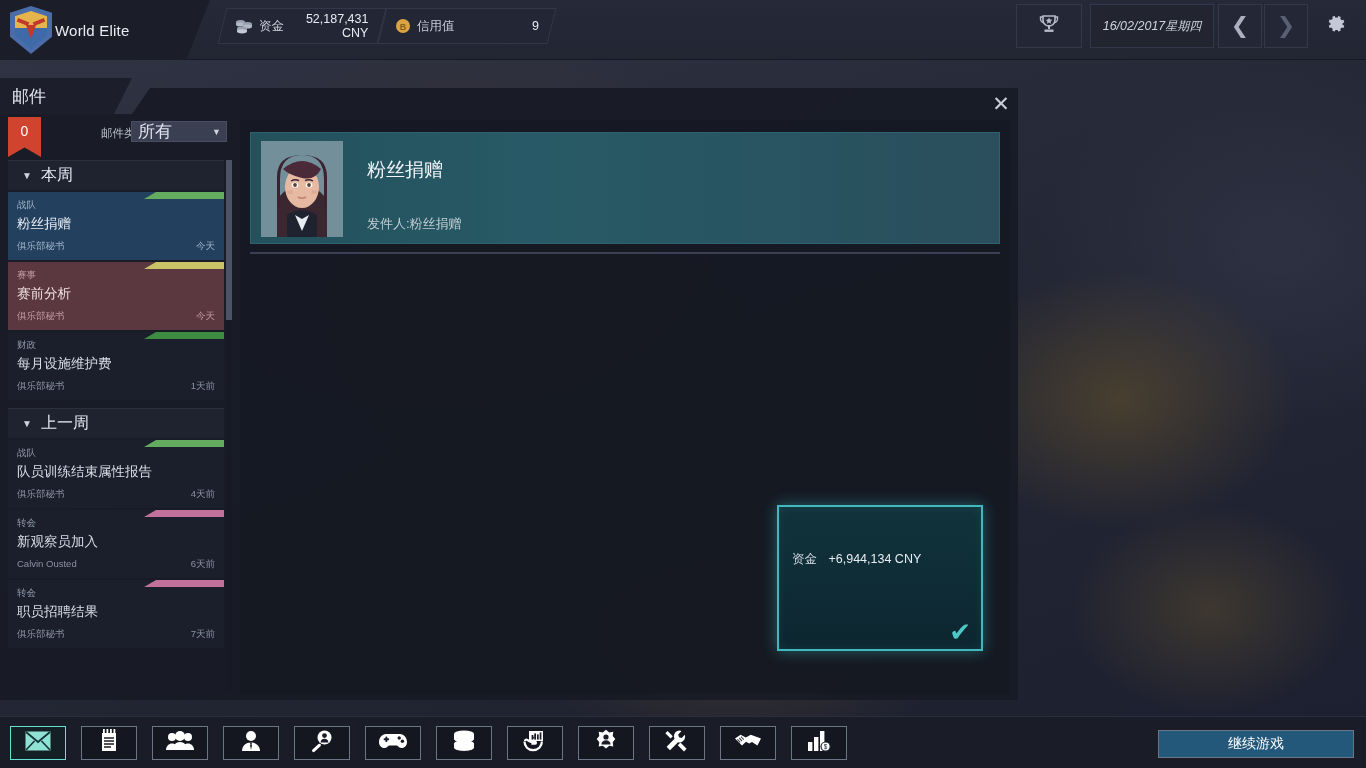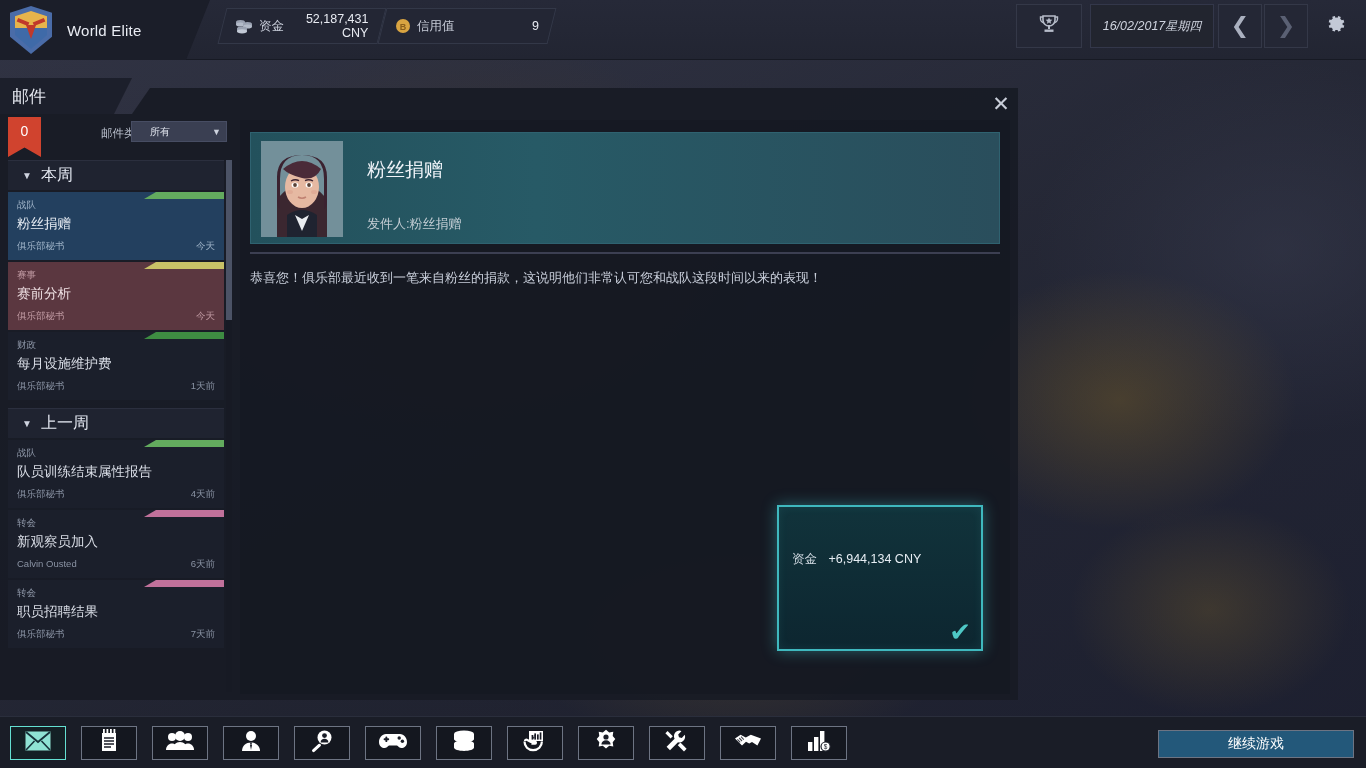--- a/index.html
+++ b/index.html
@@ -59,21 +59,21 @@
     top: 0;
   }
   .club-crest .mark::before { left: -14px; transform: rotate(22deg); }
   .club-crest .mark::after  { left: 2px;  transform: rotate(-22deg); }
   .club-crest .mark2 {
     position: absolute; left: 50%; top: 14px; transform: translateX(-50%);
     width: 10px; height: 14px; background: #c0392b;
     clip-path: polygon(0 0, 100% 0, 50% 100%);
   }
   .club-name {
-    margin-left: 15px; color: #e9ecf3; font-size: 15px; letter-spacing: .2px;
+    margin-left: 3px; color: #e9ecf3; font-size: 15px; letter-spacing: .2px;
   }
 
   .stat-chip {
     position: absolute; top: 8px; height: 36px;
     background: #232634; border: 1px solid #333848;
     display: flex; align-items: center;
     transform: skewX(-14deg);
   }
   .stat-chip > * { transform: skewX(14deg); }
   #chip-money { left: 222px; width: 160px; }
@@ -145,21 +145,21 @@
     clip-path: polygon(0 0, 100% 0, 100% 100%, 50% 76%, 0 100%);
     display: flex; align-items: flex-start; justify-content: center;
     color: #fff; font-size: 14px; padding-top: 6px;
   }
   #filter-label { position: absolute; left: 77px; top: 10px; color: #b9bfcc; font-size: 11.5px; margin-left: 24px; }
   #filter-select {
     position: absolute; left: 131px; top: 5px; width: 96px; height: 21px;
     background: #3a3f52; border: 1px solid #474d63;
     display: flex; align-items: center;
   }
-  #filter-select .val { color: #dfe3ec; font-size: 10px; margin-left: 18px; }
+  #filter-select .val { color: #dfe3ec; font-size: 17px; margin-left: 6px; }
   #filter-select .caret {
     margin-left: auto; margin-right: 5px; color: #cdd2dd; font-size: 9px;
   }
 
   #mail-list {
     position: absolute; left: 8px; top: 46px; width: 216px; height: 532px;
     overflow: hidden;
   }
   .group-head {
     height: 30px; display: flex; align-items: center;
@@ -451,21 +451,20 @@
           <path d="M37 56 q4 2.4 8 0" stroke="#c08272" stroke-width="1.5" fill="none"></path>
           <ellipse cx="29" cy="51" rx="3" ry="2" fill="#dba08c" opacity=".55"></ellipse>
           <ellipse cx="53" cy="51" rx="3" ry="2" fill="#dba08c" opacity=".55"></ellipse>
         </svg>
       </div>
       <div id="mail-subject">粉丝捐赠</div>
       <div id="mail-sender">发件人:粉丝捐赠</div>
     </div>
 
     <div id="divider"></div>
-    <div id="mail-body">恭喜您！俱乐部最近收到一笔来自粉丝的捐款，这说明他们非常认可您和战队这段时间以来的表现！</div>
 
     <div id="reward-popup">
       <div id="reward-line">
         <span class="rl-label">资金</span>
         <span>+6,944,134 CNY</span>
       </div>
       <div id="reward-check">✔</div>
     </div>
   </div>
 </div>

